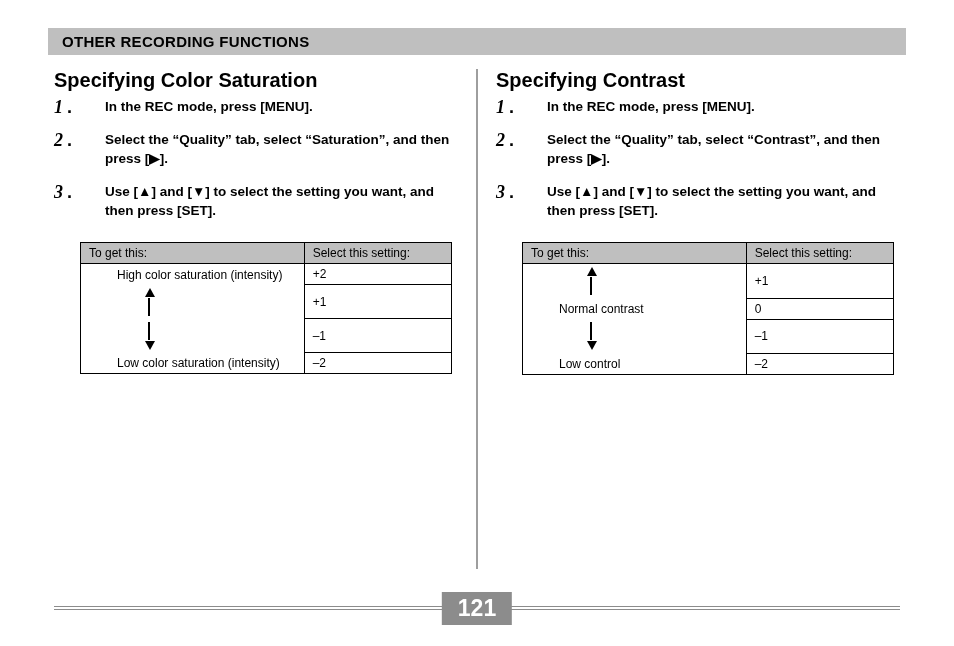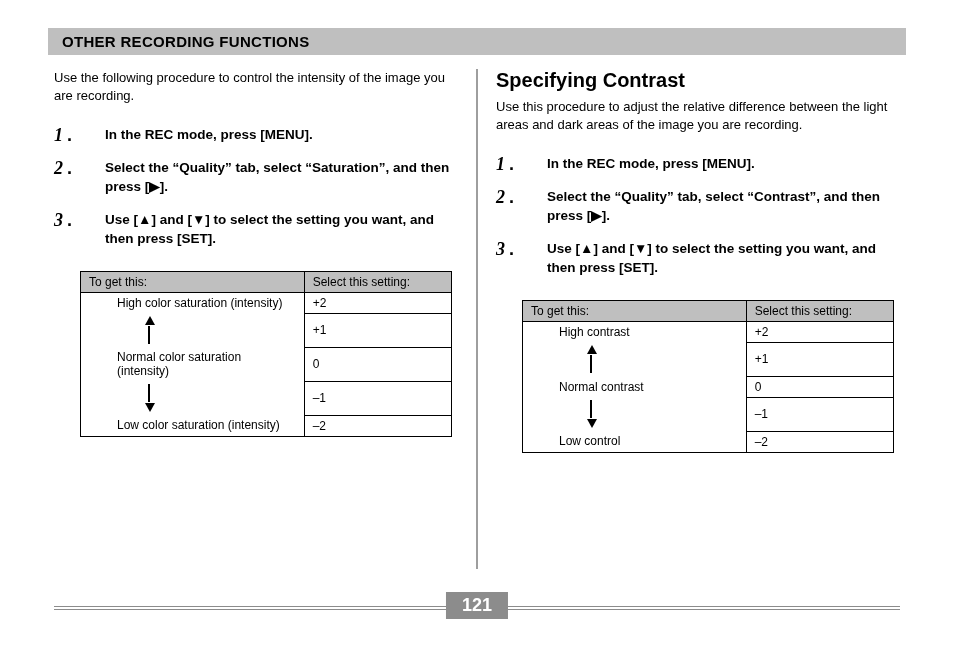--- a/index.html
+++ b/index.html
@@ -46,35 +46,35 @@
     position:absolute;left:0;right:0;bottom:24px;
     padding:0 48px;
   }
   .footer-wrap{position:relative;height:30px;}
   .footer-wrap::before,.footer-wrap::after{
     content:"";position:absolute;left:6px;right:6px;height:1px;background:#8c8c8c;top:14px;
   }
   .footer-wrap::after{top:17px;}
   .pagebadge{
     position:absolute;left:50%;top:0;transform:translateX(-50%);
-    background:#8c8c8c;color:#fff;font-weight:bold;font-size:18px;
+    background:#8c8c8c;color:#fff;font-weight:bold;font-size:23px;
     padding:3px 16px;z-index:1;text-align:center;
   }
 </style>
 </head>
 <body>
 
 <div class="page">
 
   <div class="sec-title">OTHER RECORDING FUNCTIONS</div>
 
   <div class="cols">
 
     <div class="col left">
-      <p class="intro">Use the following procedure to control the intensity of the image you are recording.</p>
+      <h2>Specifying Color Saturation</h2>
       <ol>
         <li>
             <span class="num">1</span>
             <span class="dot">.</span>
             <span class="step">In the REC mode, press [MENU].</span>
           </li>
         <li>
             <span class="num">2</span>
             <span class="dot">.</span>
             <span class="step">Select the “Quality” tab, select “Saturation”, and then press [▶].</span>
@@ -96,42 +96,37 @@
           <td class="desc" style="border-bottom:none">High color saturation (intensity)</td>
           <td class="val">+2</td>
         </tr>
         <tr>
           <td class="desc mergecell">
                 <span class="arrow-up"></span>
               </td>
           <td class="val">+1</td>
         </tr>
         <tr>
-          <td class="desc" style="border-top:none;border-bottom:none">Normal color saturation (intensity)</td>
-          <td class="val">  0</td>
-        </tr>
-        <tr>
           <td class="desc mergecell">
                 <span class="arrow-down"></span>
               </td>
           <td class="val">–1</td>
         </tr>
         <tr>
           <td class="desc" style="border-top:none">Low color saturation (intensity)</td>
           <td class="val">–2</td>
         </tr>
       </tbody>
         </table>
     </div>
 
     <div class="divider"></div>
 
     <div class="col right">
       <h2>Specifying Contrast</h2>
-      <p class="intro">Use this procedure to adjust the relative difference between the light areas and dark areas of the image you are recording.</p>
       <ol>
         <li>
             <span class="num">1</span>
             <span class="dot">.</span>
             <span class="step">In the REC mode, press [MENU].</span>
           </li>
         <li>
             <span class="num">2</span>
             <span class="dot">.</span>
             <span class="step">Select the “Quality” tab, select “Contrast”, and then press [▶].</span>
@@ -141,24 +136,20 @@
             <span class="dot">.</span>
             <span class="step">Use [▲] and [▼] to select the setting you want, and then press [SET].</span>
           </li>
       </ol>
 
       <table>
         <tbody>
             <tr>
           <th>To get this:</th>
           <th>Select this setting:</th>
-        </tr>
-        <tr>
-          <td class="desc" style="border-bottom:none">High contrast</td>
-          <td class="val">+2</td>
         </tr>
         <tr>
           <td class="desc mergecell">
                 <span class="arrow-up"></span>
               </td>
           <td class="val">+1</td>
         </tr>
         <tr>
           <td class="desc" style="border-top:none;border-bottom:none">Normal contrast</td>
           <td class="val">  0</td>

